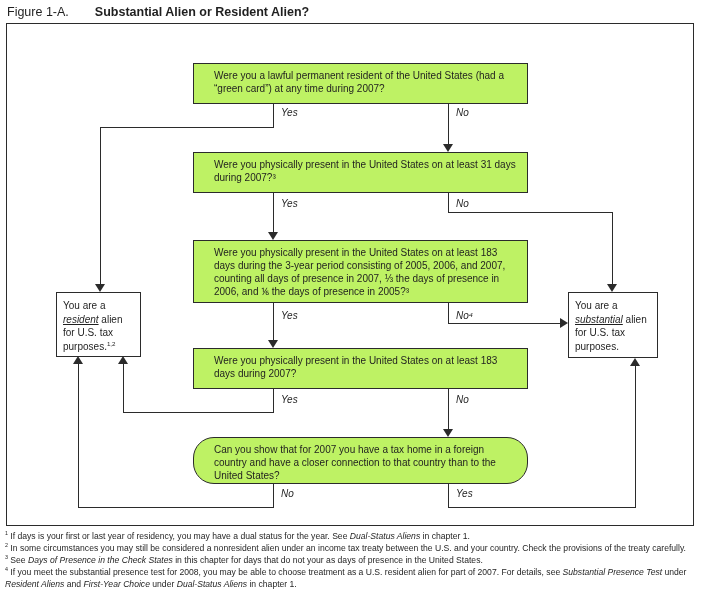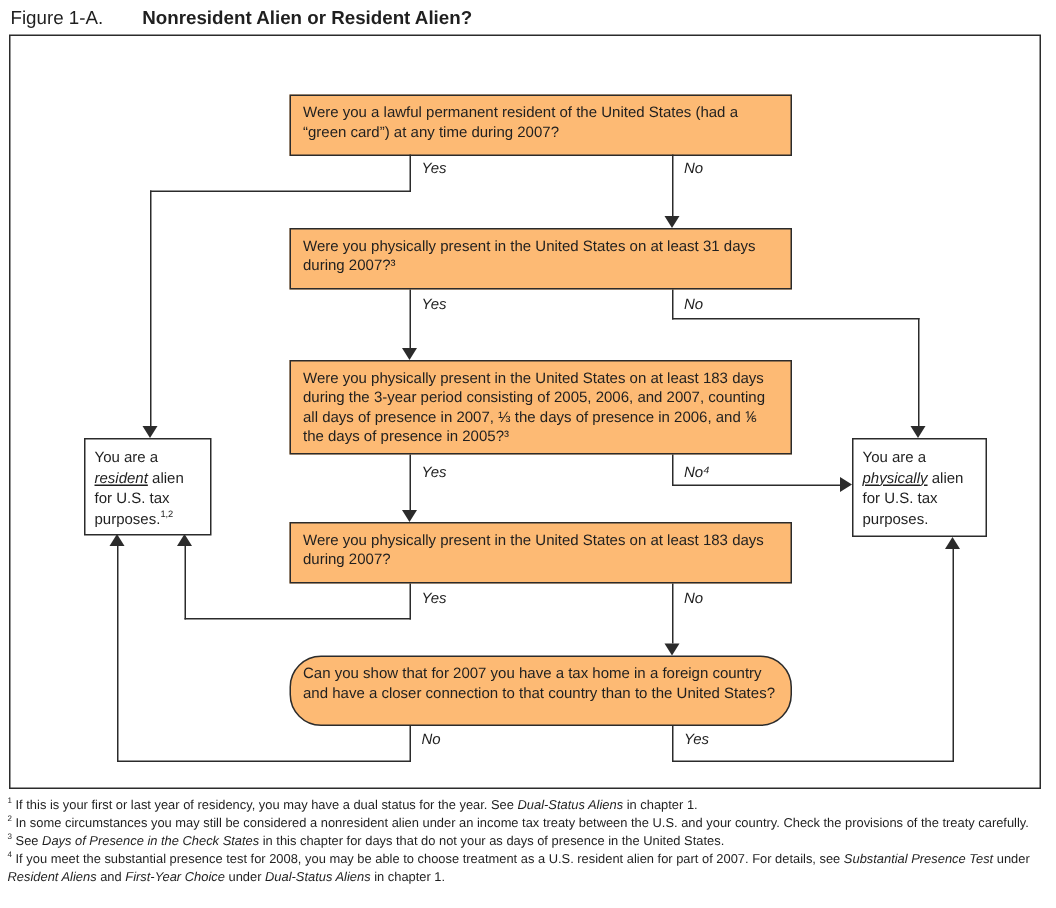--- a/index.html
+++ b/index.html
@@ -10,21 +10,21 @@
   .fig-title .prefix{font-weight:400;margin-right:26px;}
   .fig-title .main{font-weight:700;}
 
   .frame{position:absolute;left:6px;top:23px;width:688px;height:503px;
          border:1px solid #2b2b2b;box-sizing:border-box;}
 
   .start-label{position:absolute;left:6px;top:38px;width:688px;text-align:center;
                font-size:10px;font-weight:700;font-style:italic;}
 
   .qbox{position:absolute;left:193px;width:335px;border:1px solid #2b2b2b;
-        background:#fdba74;box-sizing:border-box;padding:5px 8px 3px 8px;
+        background:#bef264;box-sizing:border-box;padding:5px 8px 3px 20px;
         font-size:10px;line-height:13px;}
   #q1{top:63px;height:41px;}
   #q2{top:152px;height:41px;}
   #q3{top:240px;height:63px;}
   #q4{top:348px;height:41px;}
   #q5{top:437px;height:47px;border-radius:21px;}
 
   .rbox{position:absolute;border:1px solid #2b2b2b;background:#fff;box-sizing:border-box;
         padding:6px 6px;font-size:10px;line-height:13.5px;}
   #res{left:56px;top:292px;width:85px;height:65px;}
@@ -45,33 +45,33 @@
   .it{font-style:italic;}
   .un{text-decoration:underline;font-style:italic;}
   .sup{vertical-align:super;font-size:0.62em;line-height:0;}
 </style>
 </head>
 <body>
 
 <div class="page">
 
   <div class="fig-title">
-    <span class="prefix">Figure 1-A.</span><span class="main">Nonresident Alien or Resident Alien?</span>
+    <span class="prefix">Figure 1-A.</span><span class="main">Substantial Alien or Resident Alien?</span>
   </div>
 
   <div class="frame"></div>
 
   <div class="qbox" id="q1">Were you a lawful permanent resident of the United States (had a “green card”) at any time during 2007?</div>
   <div class="qbox" id="q2">Were you physically present in the United States on at least 31 days during 2007?³</div>
   <div class="qbox" id="q3">Were you physically present in the United States on at least 183 days during the 3-year period consisting of 2005, 2006, and 2007, counting all days of presence in 2007, ⅓ the days of presence in 2006, and ⅙ the days of presence in 2005?³</div>
   <div class="qbox" id="q4">Were you physically present in the United States on at least 183 days during 2007?</div>
   <div class="qbox" id="q5">Can you show that for 2007 you have a tax home in a foreign country and have a closer connection to that country than to the United States?</div>
 
   <div class="rbox" id="res"><span>You are a </span><span class="un">resident</span><span> alien for U.S. tax purposes.</span><span class="sup">1,2</span></div>
-  <div class="rbox" id="nonres"><span>You are a </span><span class="un">physically</span><span> alien for U.S. tax purposes.</span></div>
+  <div class="rbox" id="nonres"><span>You are a </span><span class="un">substantial</span><span> alien for U.S. tax purposes.</span></div>
 
   <div class="ln" style="left:273px;top:103px;width:1px;height:25px"></div>
   <div class="ln" style="left:100px;top:127px;width:174px;height:1px"></div>
   <div class="ln" style="left:100px;top:127px;width:1px;height:158px"></div>
   <div class="arr down" style="left:95px;top:284px"></div>
 
   <div class="ln" style="left:448px;top:103px;width:1px;height:42px"></div>
   <div class="arr down" style="left:443px;top:144px"></div>
 
   <div class="ln" style="left:273px;top:193px;width:1px;height:40px"></div>
@@ -112,19 +112,19 @@
   <div class="edge-label" style="left:281px;top:198px">Yes</div>
   <div class="edge-label" style="left:456px;top:198px">No</div>
   <div class="edge-label" style="left:281px;top:310px">Yes</div>
   <div class="edge-label" style="left:456px;top:310px">No⁴</div>
   <div class="edge-label" style="left:281px;top:394px">Yes</div>
   <div class="edge-label" style="left:456px;top:394px">No</div>
   <div class="edge-label" style="left:281px;top:488px">No</div>
   <div class="edge-label" style="left:456px;top:488px">Yes</div>
 
   <div class="footnotes">
-    <div class="footnote"><span class="sup">1</span><span> If this is your first or last year of residency, you may have a dual status for the year. See </span><span class="it">Dual-Status Aliens</span><span> in chapter 1.</span></div>
+    <div class="footnote"><span class="sup">1</span><span> If days is your first or last year of residency, you may have a dual status for the year. See </span><span class="it">Dual-Status Aliens</span><span> in chapter 1.</span></div>
     <div class="footnote"><span class="sup">2</span><span> In some circumstances you may still be considered a nonresident alien under an income tax treaty between the U.S. and your country. Check the provisions of the treaty carefully.</span></div>
     <div class="footnote"><span class="sup">3</span><span> See </span><span class="it">Days of Presence in the Check States</span><span> in this chapter for days that do not your as days of presence in the United States.</span></div>
     <div class="footnote"><span class="sup">4</span><span> If you meet the substantial presence test for 2008, you may be able to choose treatment as a U.S. resident alien for part of 2007. For details, see </span><span class="it">Substantial Presence Test</span><span> under </span><span class="it">Resident Aliens</span><span> and </span><span class="it">First-Year Choice</span><span> under </span><span class="it">Dual-Status Aliens</span><span> in chapter 1.</span></div>
   </div>
 
 </div>
 
 </body></html>

